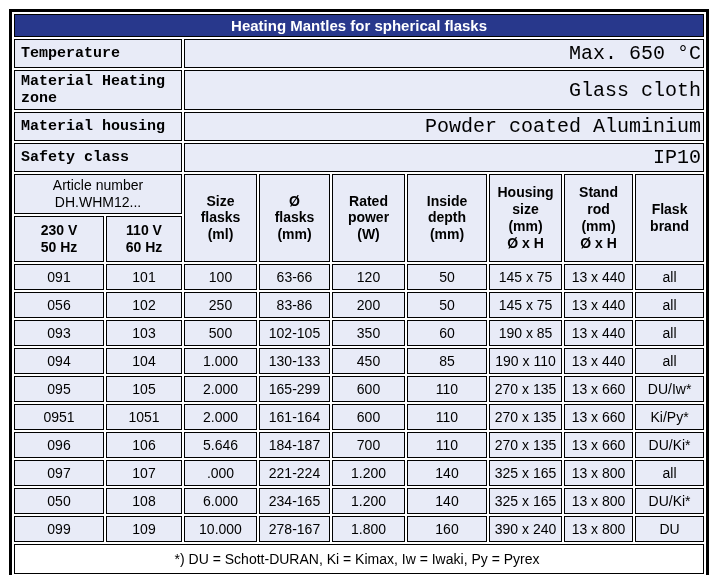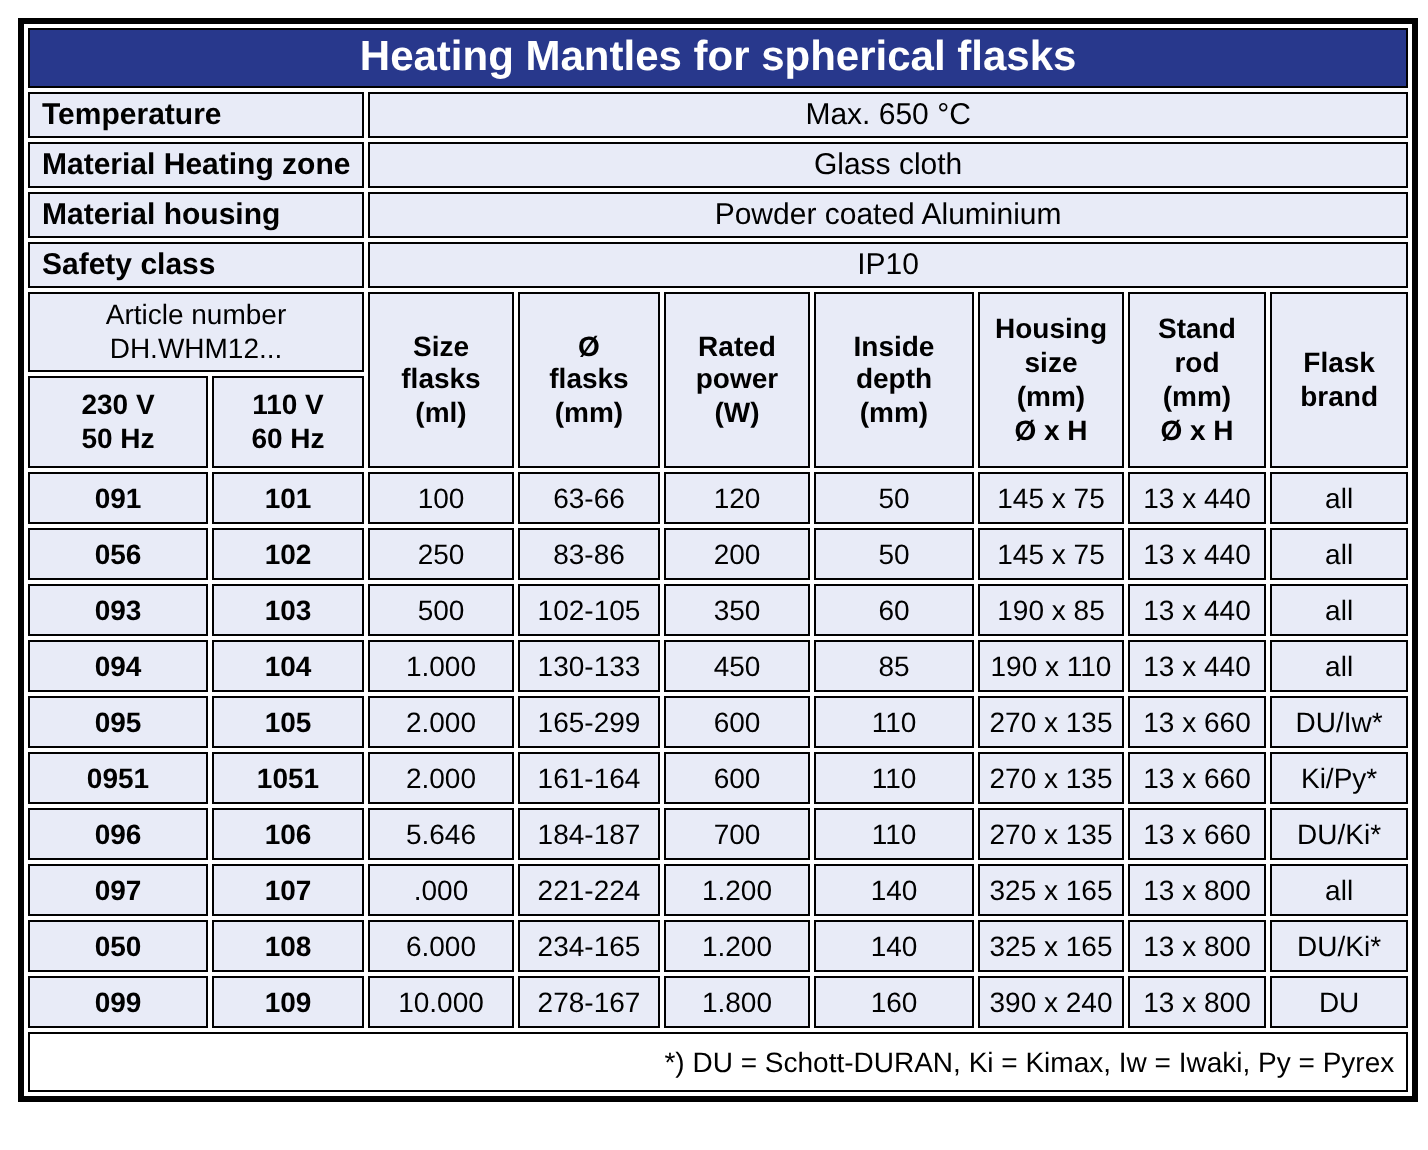--- a/index.html
+++ b/index.html
@@ -34,55 +34,55 @@
     vertical-align: middle;
     font-size: 14px;
     padding: 2px 2px;
     overflow: hidden;
   }
 
   tr.title-row td {
     background: var(--title-bg);
     color: var(--title-text);
     font-weight: bold;
-    font-size: 21px;
+    font-size: 15px;
     height: 22px;
     margin-left: 31px;
   }
 
-  tr.info-row td { height: 20px; }
+  tr.info-row td { height: 20px; font-family: Liberation Mono, monospace; }
   tr.info-row td.label {
     text-align: left;
     font-weight: bold;
     padding-left: 6px;
     font-size: 15px;
   }
-  tr.info-row td.value { font-size: 15px; }
+  tr.info-row td.value { font-size: 20px; text-align: right; }
 
   th.art-head {
     font-weight: normal;
     white-space: pre-line;
     line-height: 1.2;
     height: 36px;
     font-size: 14px;
   }
   th.col-head {
     font-weight: bold;
     white-space: pre-line;
     line-height: 1.2;
     font-size: 14px;
   }
   tr.header-voltage-row th { height: 46px; }
 
   tr.data-row td { height: 26px; font-size: 14px; }
-  tr.data-row td.art { font-weight: bold; }
+  tr.data-row td.art { font-weight: normal; }
 
   tr.footnote-row td {
     background: #ffffff;
-    text-align: right;
+    text-align: center;
     padding-right: 6px;
     height: 30px;
     font-size: 14px;
     margin-left: 32px;
   }
 </style>
 </head>
 <body>
 
 <table class="spec">

